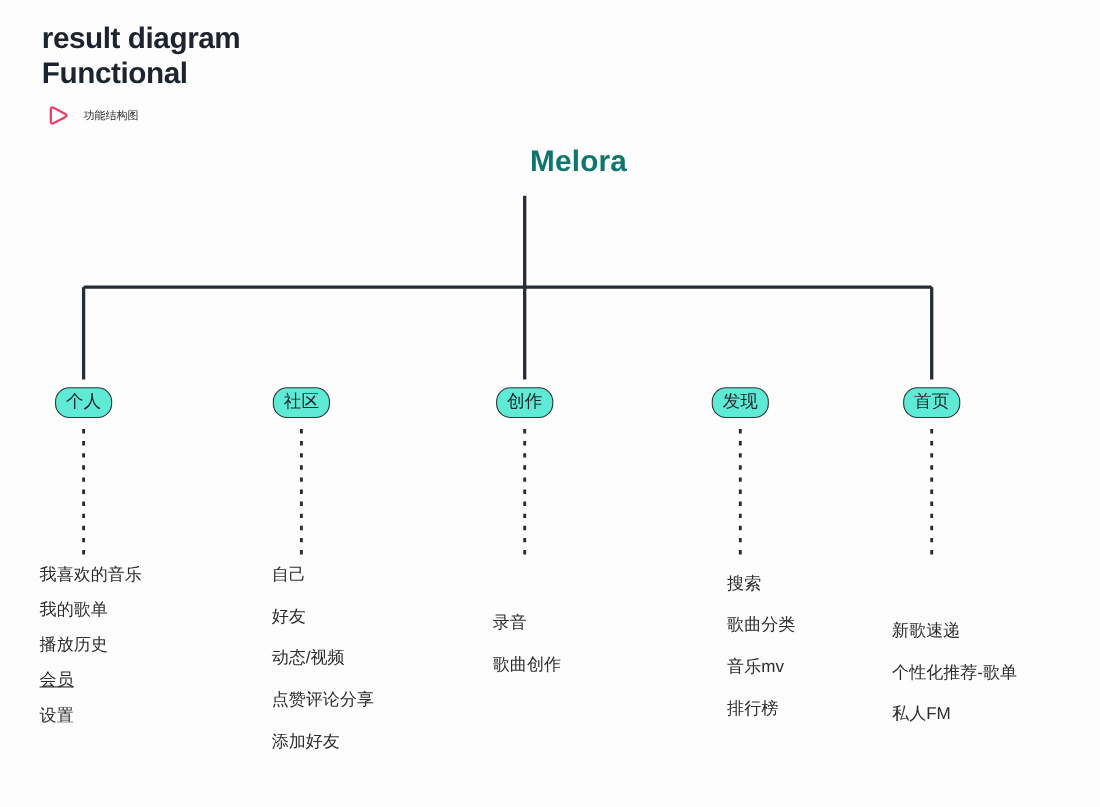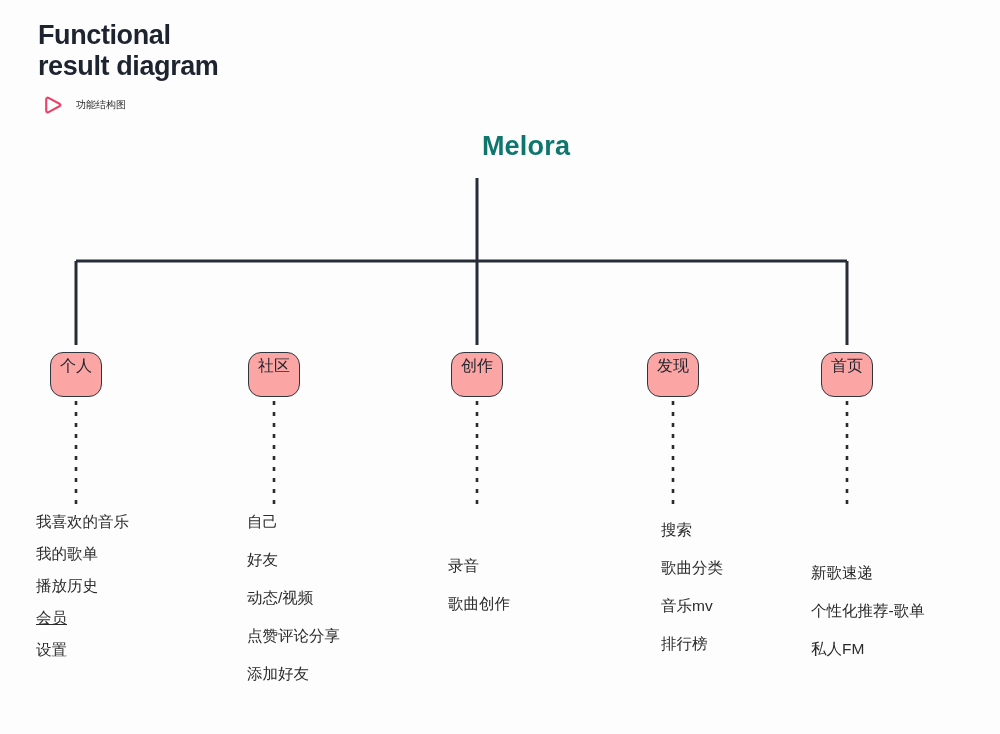--- a/index.html
+++ b/index.html
@@ -78,22 +78,22 @@
     height: 734px;
     pointer-events: none;
   }
 
   
   .node {
     position: absolute;
     transform: translateX(-50%);
     border: 1.6px solid #2f353d;
     border-radius: 13px;
-    padding: 3px 9px 20px 9px;
-    background: #fca5a5;
+    padding: 3px 9px 3px 9px;
+    background: #5eead4;
     font-size: 16px;
     color: #1f242c;
     line-height: 20px;
     white-space: nowrap;
     top: 352px;
   }
 
   
   .leaf-col {
     position: absolute;
@@ -103,22 +103,22 @@
     color: #2b2b2b;
     white-space: nowrap;
   }
 </style>
 </head>
 <body>
 
 <div id="canvas">
 
   <div id="header">
+    <div class="title-line">result diagram</div>
     <div class="title-line">Functional</div>
-    <div class="title-line">result diagram</div>
     <div id="subtitle-row">
       <svg id="play-icon" viewBox="0 0 24 24">
         <path d="M7.2 4.3 L19.0 10.6 C20.5 11.4 20.5 12.6 19.0 13.4 L7.2 19.7 C5.8 20.4 4.6 19.8 4.6 18.3 L4.6 5.7 C4.6 4.2 5.8 3.6 7.2 4.3 Z" fill="none" stroke="#e8426a" stroke-width="2.3" stroke-linejoin="round"></path>
       </svg>
       <span id="subtitle-text">功能结构图</span>
     </div>
   </div>
 
   <div id="root-title">Melora</div>
 

